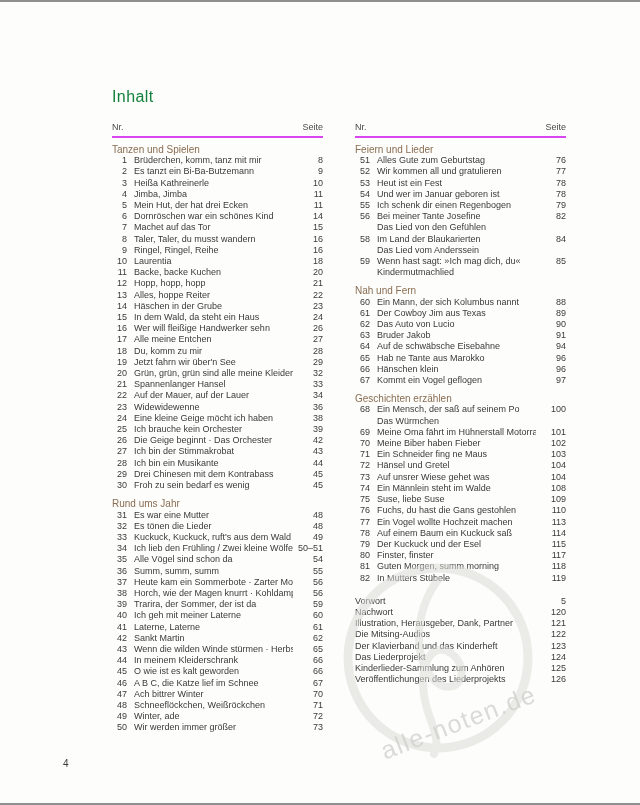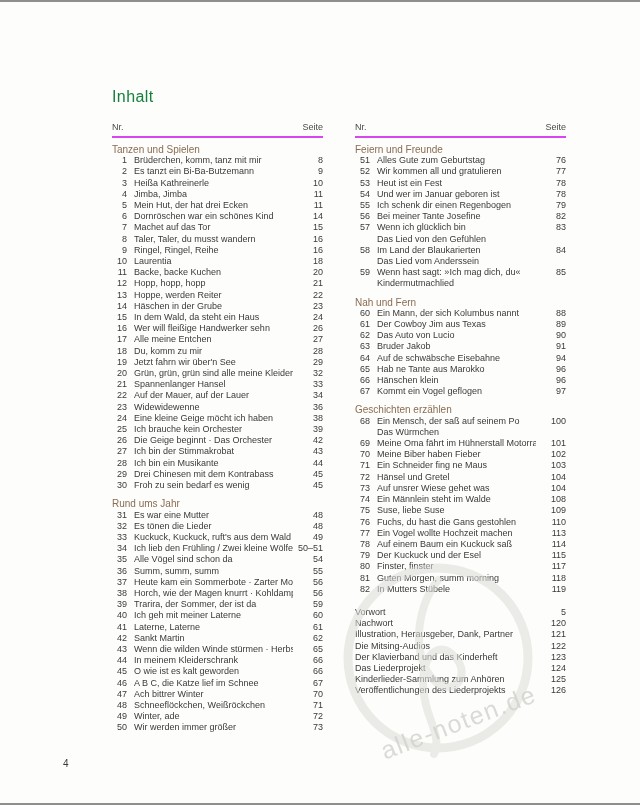--- a/index.html
+++ b/index.html
@@ -123,21 +123,21 @@
           <span class="title">Backe, backe Kuchen</span>
           <span class="pg">20</span>
         </div>
         <div class="toc-row">
           <span class="nr">12</span>
           <span class="title">Hopp, hopp, hopp</span>
           <span class="pg">21</span>
         </div>
         <div class="toc-row">
           <span class="nr">13</span>
-          <span class="title">Hoppe, werden Reiter</span>
+          <span class="title">Alles, hoppe Reiter</span>
           <span class="pg">22</span>
         </div>
         <div class="toc-row">
           <span class="nr">14</span>
           <span class="title">Häschen in der Grube</span>
           <span class="pg">23</span>
         </div>
         <div class="toc-row">
           <span class="nr">15</span>
           <span class="title">In dem Wald, da steht ein Haus</span>
@@ -320,21 +320,21 @@
           <span class="pg">73</span>
         </div>
       </div>
   </div>
   <div class="col">
     <div class="col-header">
       <span>Nr.</span>
       <span>Seite</span>
     </div>
     <div class="col-body" id="col-right-body">
-        <div class="section-heading">Feiern und Freunde</div>
+        <div class="section-heading">Feiern und Lieder</div>
         <div class="toc-row">
           <span class="nr">51</span>
           <span class="title">Alles Gute zum Geburtstag</span>
           <span class="pg">76</span>
         </div>
         <div class="toc-row">
           <span class="nr">52</span>
           <span class="title">Wir kommen all und gratulieren</span>
           <span class="pg">77</span>
         </div>
@@ -350,25 +350,20 @@
         </div>
         <div class="toc-row">
           <span class="nr">55</span>
           <span class="title">Ich schenk dir einen Regenbogen</span>
           <span class="pg">79</span>
         </div>
         <div class="toc-row">
           <span class="nr">56</span>
           <span class="title">Bei meiner Tante Josefine</span>
           <span class="pg">82</span>
-        </div>
-        <div class="toc-row">
-          <span class="nr">57</span>
-          <span class="title">Wenn ich glücklich bin</span>
-          <span class="pg">83</span>
         </div>
         <div class="toc-row subtitle-row">
           <span class="nr"></span>
           <span class="title">Das Lied von den Gefühlen</span>
           <span class="pg"></span>
         </div>
         <div class="toc-row">
           <span class="nr">58</span>
           <span class="title">Im Land der Blaukarierten</span>
           <span class="pg">84</span>

